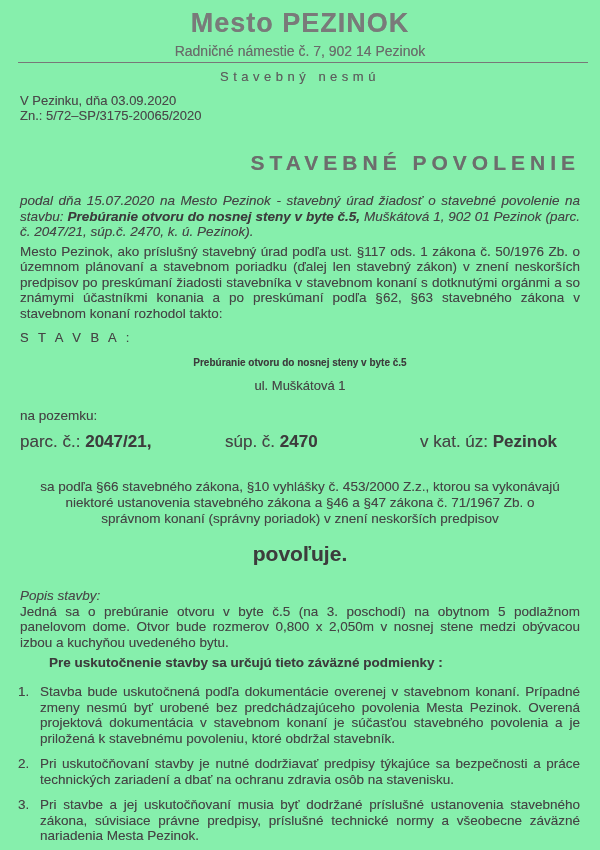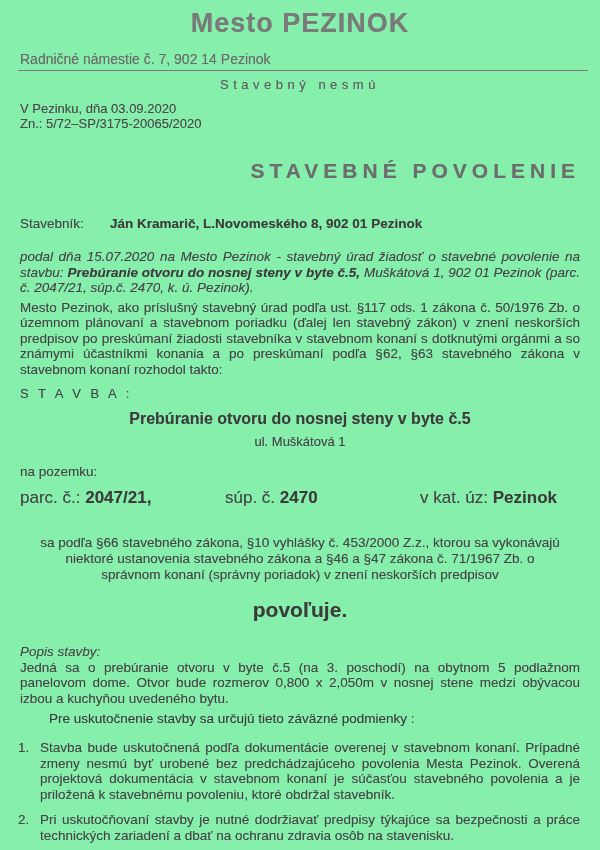--- a/index.html
+++ b/index.html
@@ -26,23 +26,23 @@
   .org-name {
     font-size: 27px;
     font-weight: bold;
     text-align: center;
     color: #7a7a7a;
     letter-spacing: 1px;
     line-height: 30px;
   }
   .org-address {
     font-size: 14px;
-    text-align: left;
+    text-align: center;
     color: #6b6b6b;
-    margin-top: 13px;
+    margin-top: 5px;
     line-height: 16px;
   }
   .rule {
     margin: 3px -8px 0 -2px;
     border-top: 1.5px solid #787878;
     height: 0;
   }
   .department {
     margin-top: 7px;
     font-size: 13px;
@@ -91,21 +91,21 @@
   .legal-para  { margin-top: 4px; }
 
   .stavba-label {
     margin-top: 9px;
     font-size: 13px;
     letter-spacing: 3px;
     line-height: 15px;
   }
   .stavba-name {
     margin-top: 9px;
-    font-size: 16px;
+    font-size: 10px;
     font-weight: bold;
     text-align: center;
     color: #3c3c3c;
     line-height: 18px;
   }
   .stavba-street {
     margin-top: 6px;
     font-size: 13px;
     text-align: center;
     line-height: 15px;
@@ -143,21 +143,21 @@
   .desc-label {
     margin-top: 21px;
     font-size: 13.5px;
     line-height: 15.5px;
     color: #4a4a4a;
   }
 
   .cond-heading {
     margin-top: 5px;
     font-size: 13.5px;
-    font-weight: normal;
+    font-weight: bold;
     color: #3c3c3c;
     line-height: 16px;
     padding-left: 29px;
   }
 
   .cond-item {
     display: flex;
     margin-top: 13px;
     margin-left: -2px;
     font-size: 13.5px;
@@ -184,23 +184,20 @@
     <div class="department">Stavebný nesmú</div>
   </header>
 
   <div class="meta">
     <div>V Pezinku, dňa 03.09.2020</div>
     <div>Zn.: 5/72–SP/3175-20065/2020</div>
   </div>
 
   <h1 class="doc-title">STAVEBNÉ POVOLENIE</h1>
 
-  <div class="builder-row">
-    <span class="builder-label">Stavebník:</span><span class="bold">Ján Kramarič, L.Novomeského 8, 902 01 Pezinok</span>
-  </div>
 
   <p class="para justify intro-para"><span>podal dňa 15.07.2020 na Mesto Pezinok - stavebný úrad žiadosť o stavebné povolenie na stavbu: </span><span class="bold">Prebúranie otvoru do nosnej steny v byte č.5,</span><span> Muškátová 1, 902 01 Pezinok  (parc. č. 2047/21, súp.č. 2470, k. ú. Pezinok).</span></p>
 
   <p class="para justify legal-para">Mesto Pezinok, ako príslušný stavebný úrad podľa ust. §117 ods. 1 zákona č. 50/1976 Zb. o územnom plánovaní a stavebnom poriadku (ďalej len stavebný zákon) v znení neskorších predpisov po preskúmaní žiadosti stavebníka v stavebnom konaní s dotknutými orgánmi a so známymi účastníkmi konania a po preskúmaní podľa §62, §63 stavebného zákona v stavebnom konaní rozhodol takto:</p>
 
   <div class="stavba-label">S T A V B A :</div>
 
   <div class="stavba-name">Prebúranie otvoru do nosnej steny v byte č.5</div>
   <div class="stavba-street">ul. Muškátová 1</div>
 

